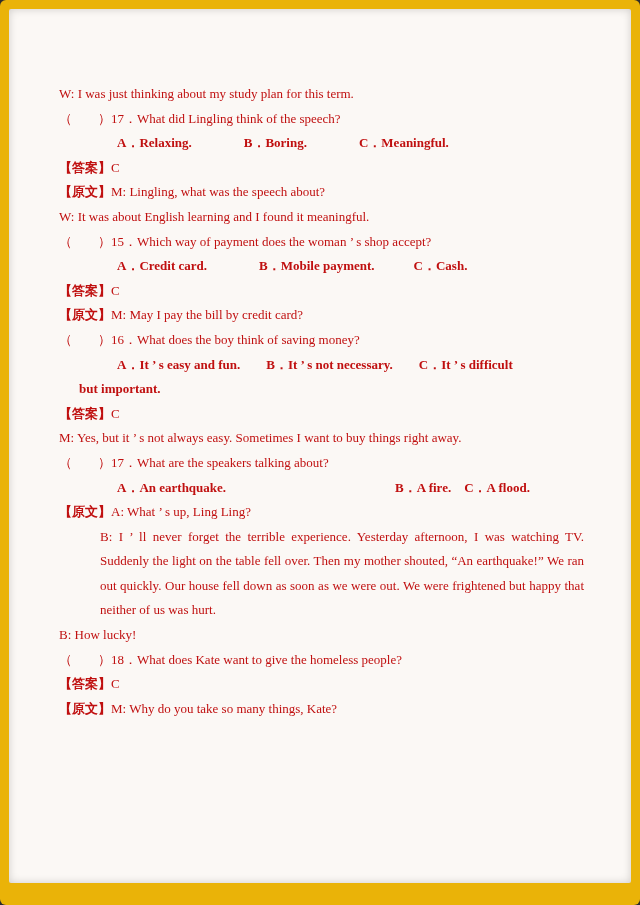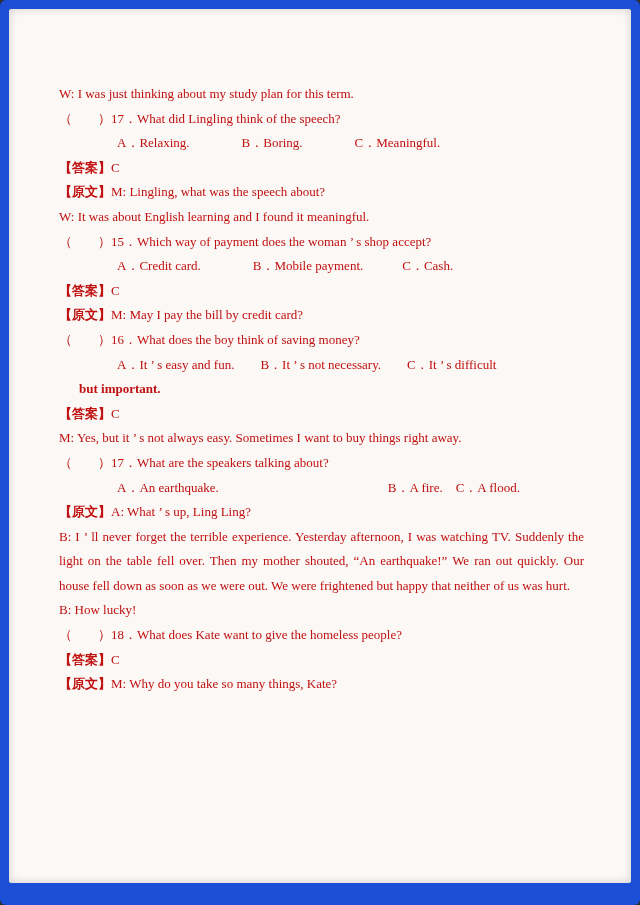--- a/index.html
+++ b/index.html
@@ -4,21 +4,21 @@
 <style>
   html, body {
     margin: 0;
     padding: 0;
     background: #2e2d2c;
   }
   .frame {
     box-sizing: border-box;
     width: 640px;
     height: 905px;
-    background: #1d4ed8;
+    background: #eab308;
     padding: 9px 9px 22px 9px;
     border-radius: 6px;
     overflow: hidden;
   }
   .page {
     box-sizing: border-box;
     width: 100%;
     height: 100%;
     background: #fbf8f5;
     border-radius: 2px;
@@ -26,23 +26,23 @@
     padding: 73px 47px 0 50px;
     overflow: hidden;
     font-family: "Liberation Serif", "DejaVu Serif", serif;
   }
   .line {
     font-size: 13px;
     line-height: 24.6px;
     color: #c01010;
     white-space: normal;
   }
-  .line.options { padding-left: 58px; }
+  .line.options { padding-left: 58px; font-weight: bold; }
   .line.options-cont { padding-left: 20px; font-weight: bold; }
-  .line.para { text-align: justify; }
+  .line.para { text-align: justify; margin-left: 41px; }
   .tag { font-weight: 600; }
 </style>
 </head>
 <body>
 
 <div class="frame">
   <div class="page">
     <div id="doc-lines">
         <div class="line dialog">W: I was just thinking about my study plan for this term.</div>
         <div class="line question">（　　）17．What did Lingling think of the speech?</div>

